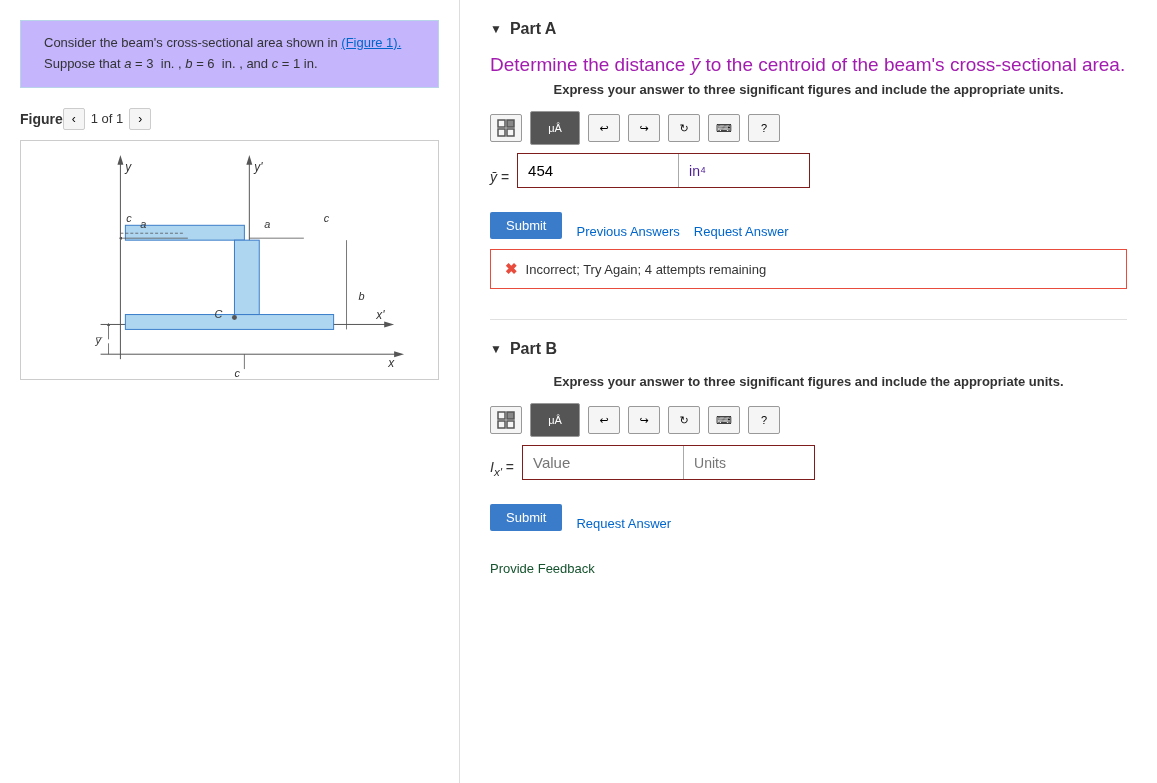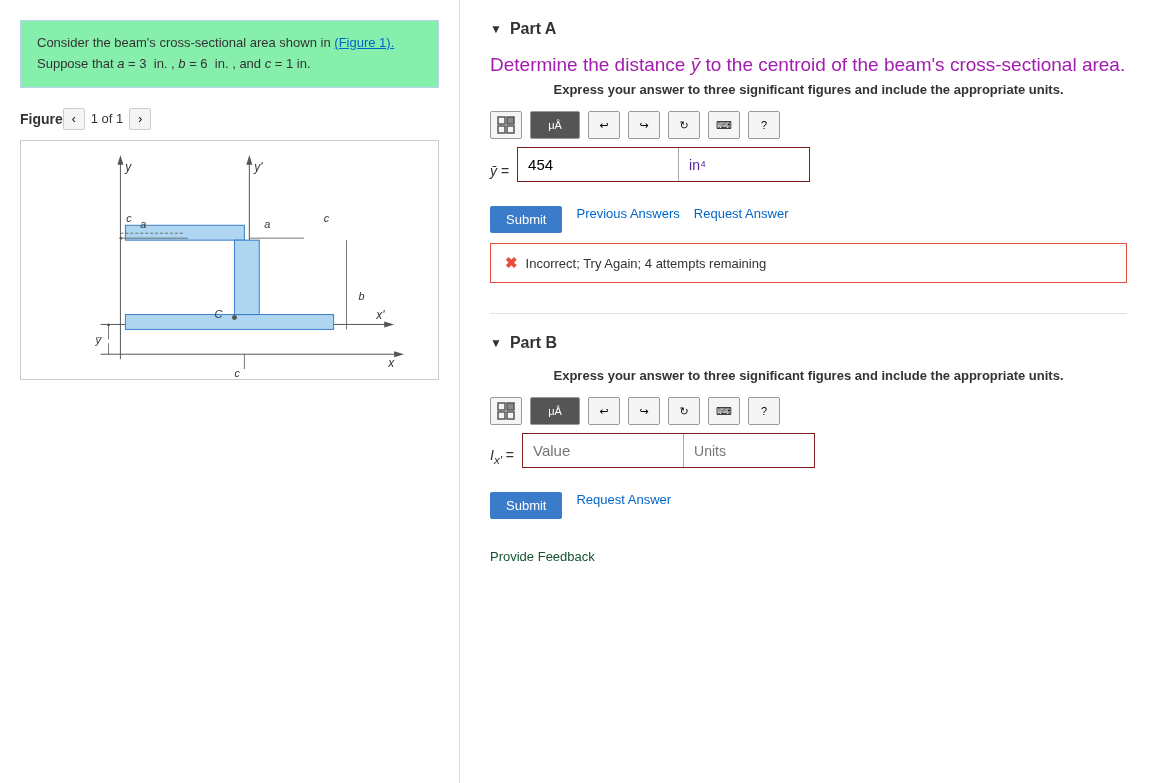--- a/index.html
+++ b/index.html
@@ -3,21 +3,21 @@
   <meta charset="utf-8">
   <style>
     * { box-sizing: border-box; margin: 0; padding: 0; }
     body { font-family: Arial, sans-serif; font-size: 14px; background: #fff; color: #333; }
     
     .layout { display: flex; width: 1157px; min-height: 783px; }
     
     
     .left-panel { width: 460px; padding: 20px; border-right: 1px solid #ddd; }
     
-    .problem-box { background: #86efac; border: 1px solid #b8d4e8; padding: 12px 16px; margin-bottom: 20px; font-size: 13px; line-height: 1.6; }
+    .problem-box { background: #c4b5fd; border: 1px solid #b8d4e8; padding: 12px 23px; margin-bottom: 20px; font-size: 13px; line-height: 1.6; }
     .problem-box .figure-link { color: #0066cc; text-decoration: underline; cursor: pointer; }
     
     .figure-header { display: flex; align-items: center; justify-content: flex-start; margin-bottom: 10px; }
     .figure-title { font-weight: bold; font-size: 14px; }
     .figure-nav { display: flex; align-items: center; gap: 6px; font-size: 13px; }
     .nav-btn { width: 22px; height: 22px; border: 1px solid #ccc; background: #f5f5f5; cursor: pointer; display: flex; align-items: center; justify-content: center; font-size: 12px; border-radius: 2px; }
     
     .figure-area { border: 1px solid #ccc; width: 100%; height: 240px; position: relative; overflow: hidden; }
     
     
@@ -29,26 +29,26 @@
     .part-section { margin-bottom: 30px; }
     
     .part-header { display: flex; align-items: center; gap: 8px; margin-bottom: 16px; font-size: 16px; font-weight: bold; }
     .collapse-arrow { font-size: 12px; color: #333; cursor: pointer; }
     
     .part-description { color: #a21caf; font-size: 19px; margin-bottom: 6px; }
     .part-instruction { font-weight: bold; font-size: 13px; margin-bottom: 14px; text-align: center; }
     
     .input-toolbar { display: flex; align-items: center; gap: 8px; margin-bottom: 8px; }
     .tb-btn { width: 32px; height: 28px; border: 1px solid #999; background: #f5f5f5; cursor: pointer; display: flex; align-items: center; justify-content: center; font-size: 11px; border-radius: 2px; }
-    .tb-btn-math { width: 50px; height: 28px; border: 1px solid #999; background: #555; color: #fff; cursor: pointer; display: flex; align-items: center; justify-content: center; font-size: 11px; border-radius: 2px; }
+    .tb-btn-math { width: 50px; height: 34px; border: 1px solid #999; background: #555; color: #fff; cursor: pointer; display: flex; align-items: center; justify-content: center; font-size: 11px; border-radius: 2px; }
     
     .answer-row { display: flex; align-items: center; margin-bottom: 12px; }
     .answer-label { font-size: 14px; margin-right: 8px; white-space: nowrap; }
     
-    .action-row { display: flex; align-items: flex-start; gap: 14px; margin-bottom: 10px; }
+    .action-row { display: flex; align-items: flex-end; gap: 14px; margin-bottom: 10px; }
     .submit-btn { background: #3a7cc9; color: #fff; border: none; padding: 6px 16px; cursor: pointer; font-size: 13px; border-radius: 2px; }
     .link-btn { color: #0066cc; text-decoration: none; font-size: 13px; cursor: pointer; border: none; background: none; padding: 0; }
     
     .error-box { display: flex; align-items: center; gap: 8px; border: 1px solid #e74c3c; padding: 10px 14px; font-size: 13px; color: #333; background: #fff; }
     .error-x { color: #e74c3c; font-weight: bold; font-size: 15px; }
     
     .divider { border: none; border-top: 1px solid #e0e0e0; margin: 20px 0; }
     
     .feedback-link { color: #14532d; text-decoration: none; font-size: 13px; cursor: pointer; display: block; margin-top: 10px; }
     

